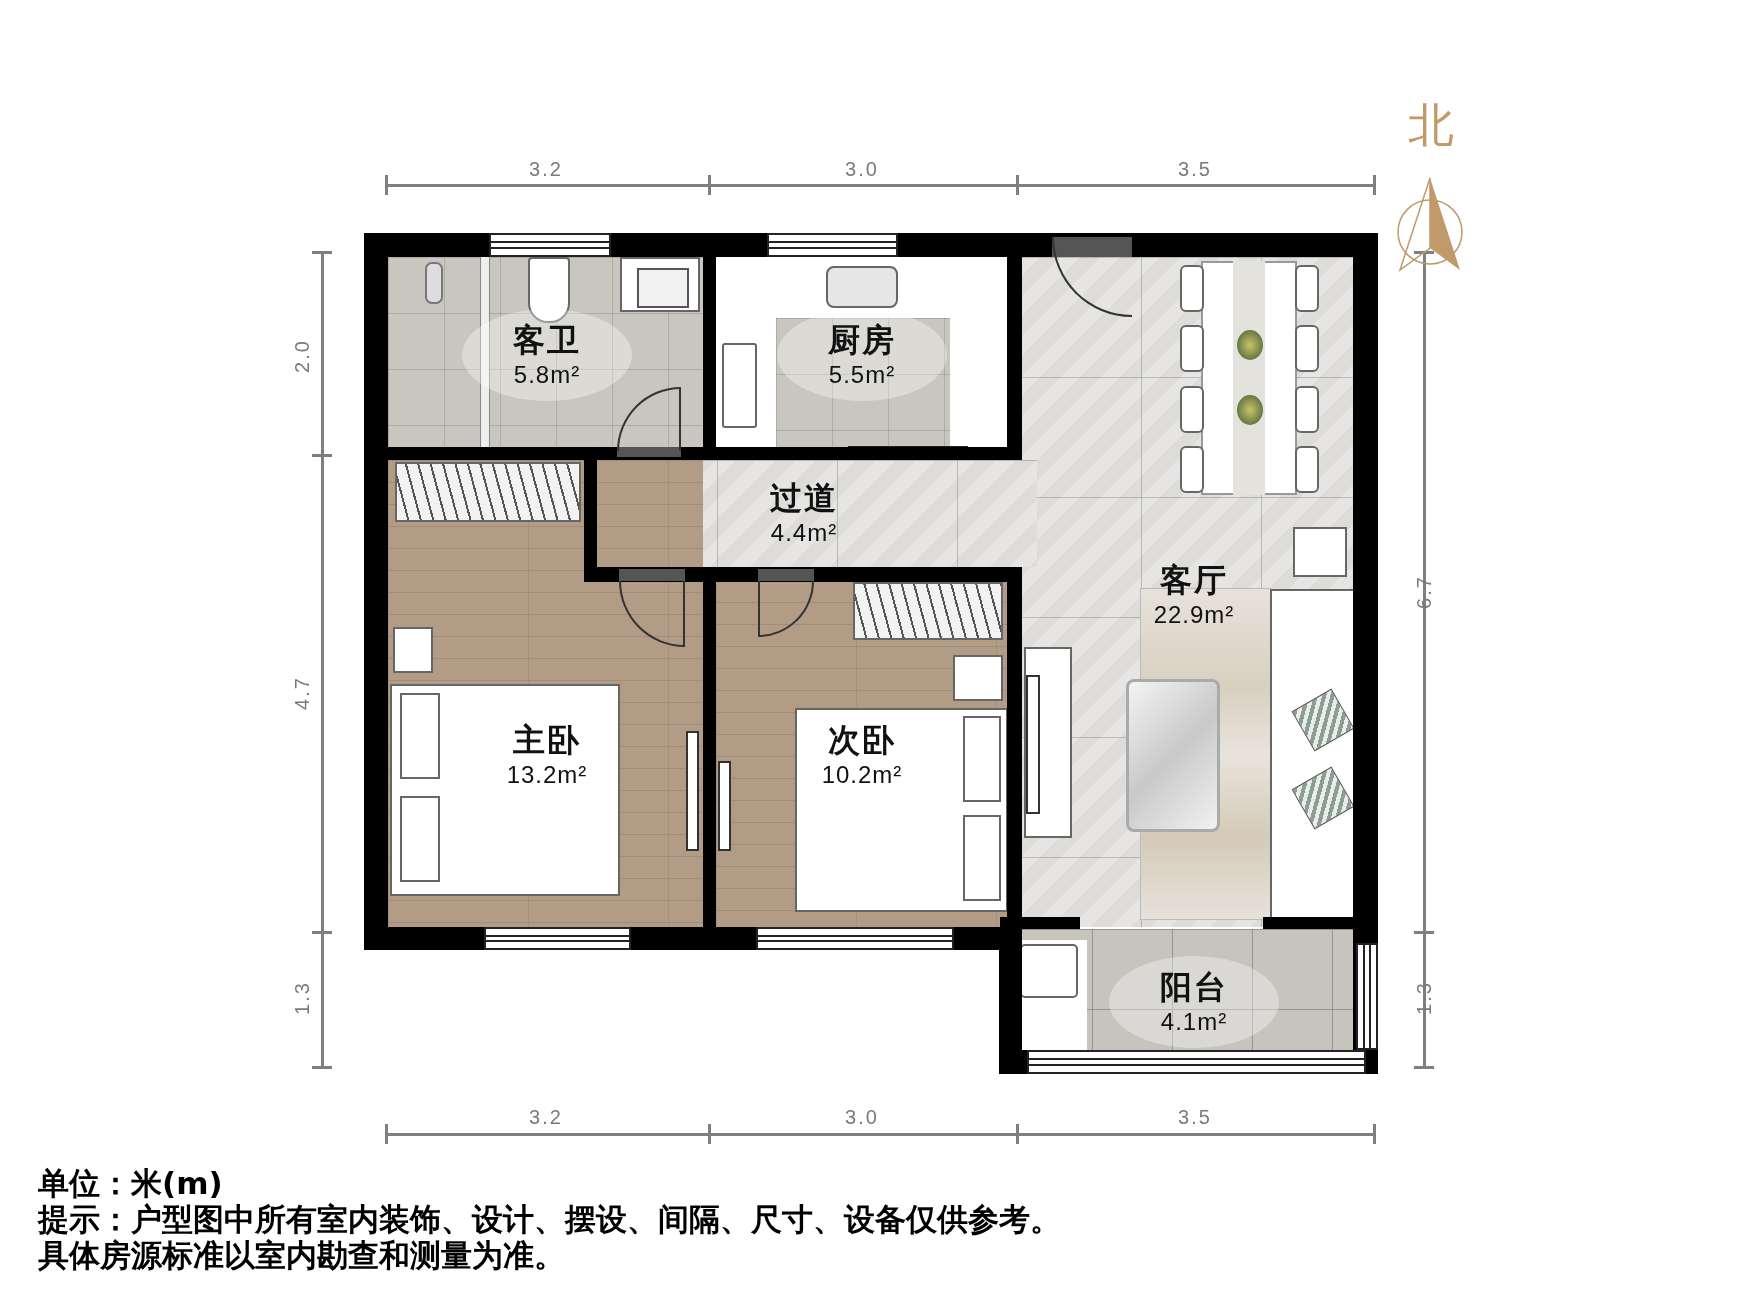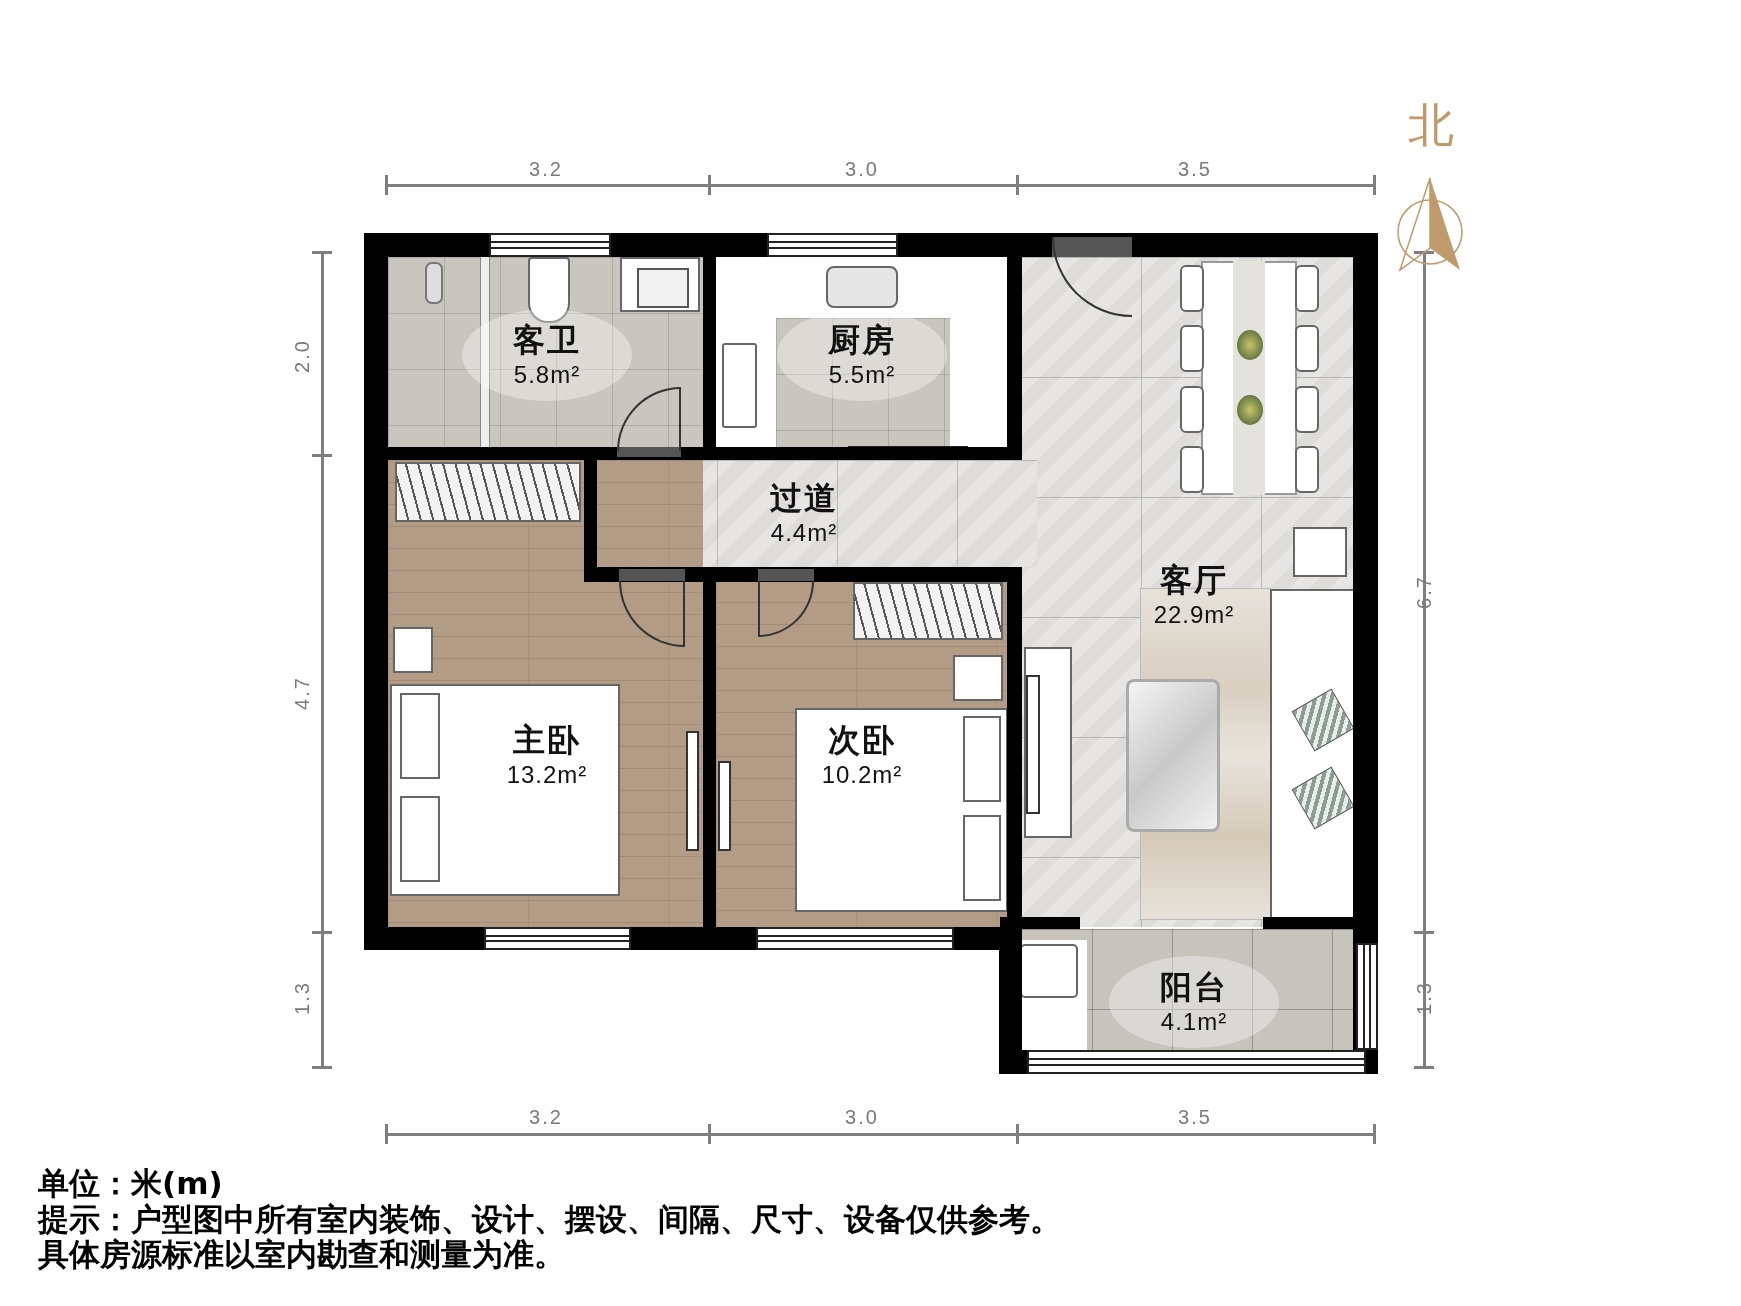--- a/index.html
+++ b/index.html
@@ -201,13 +201,13 @@
 
 <div class="abs" style="left:1408px;top:100px;font-size:46px;color:#c09a6b;line-height:50px;">北</div>
 <svg class="abs" style="left:1390px;top:170px;" width="80" height="110" viewBox="0 0 80 110">
   <circle cx="40" cy="62" r="32" fill="none" stroke="#c09a6b" stroke-width="1.5"></circle>
   <polygon points="40,8 40,78 70,100" fill="#c09a6b"></polygon>
   <polygon points="40,8 40,78 10,100" fill="none" stroke="#c09a6b" stroke-width="1.5"></polygon>
 </svg>
 
 <div class="note" style="top:1163px;">单位：米(m)</div>
 <div class="note" style="top:1199px;">提示：户型图中所有室内装饰、设计、摆设、间隔、尺寸、设备仅供参考。</div>
-<div class="note" style="top:1235px;font-family:Liberation Serif, serif;">具体房源标准以室内勘查和测量为准。</div>
+<div class="note" style="top:1235px;">具体房源标准以室内勘查和测量为准。</div>
 
 </body></html>

